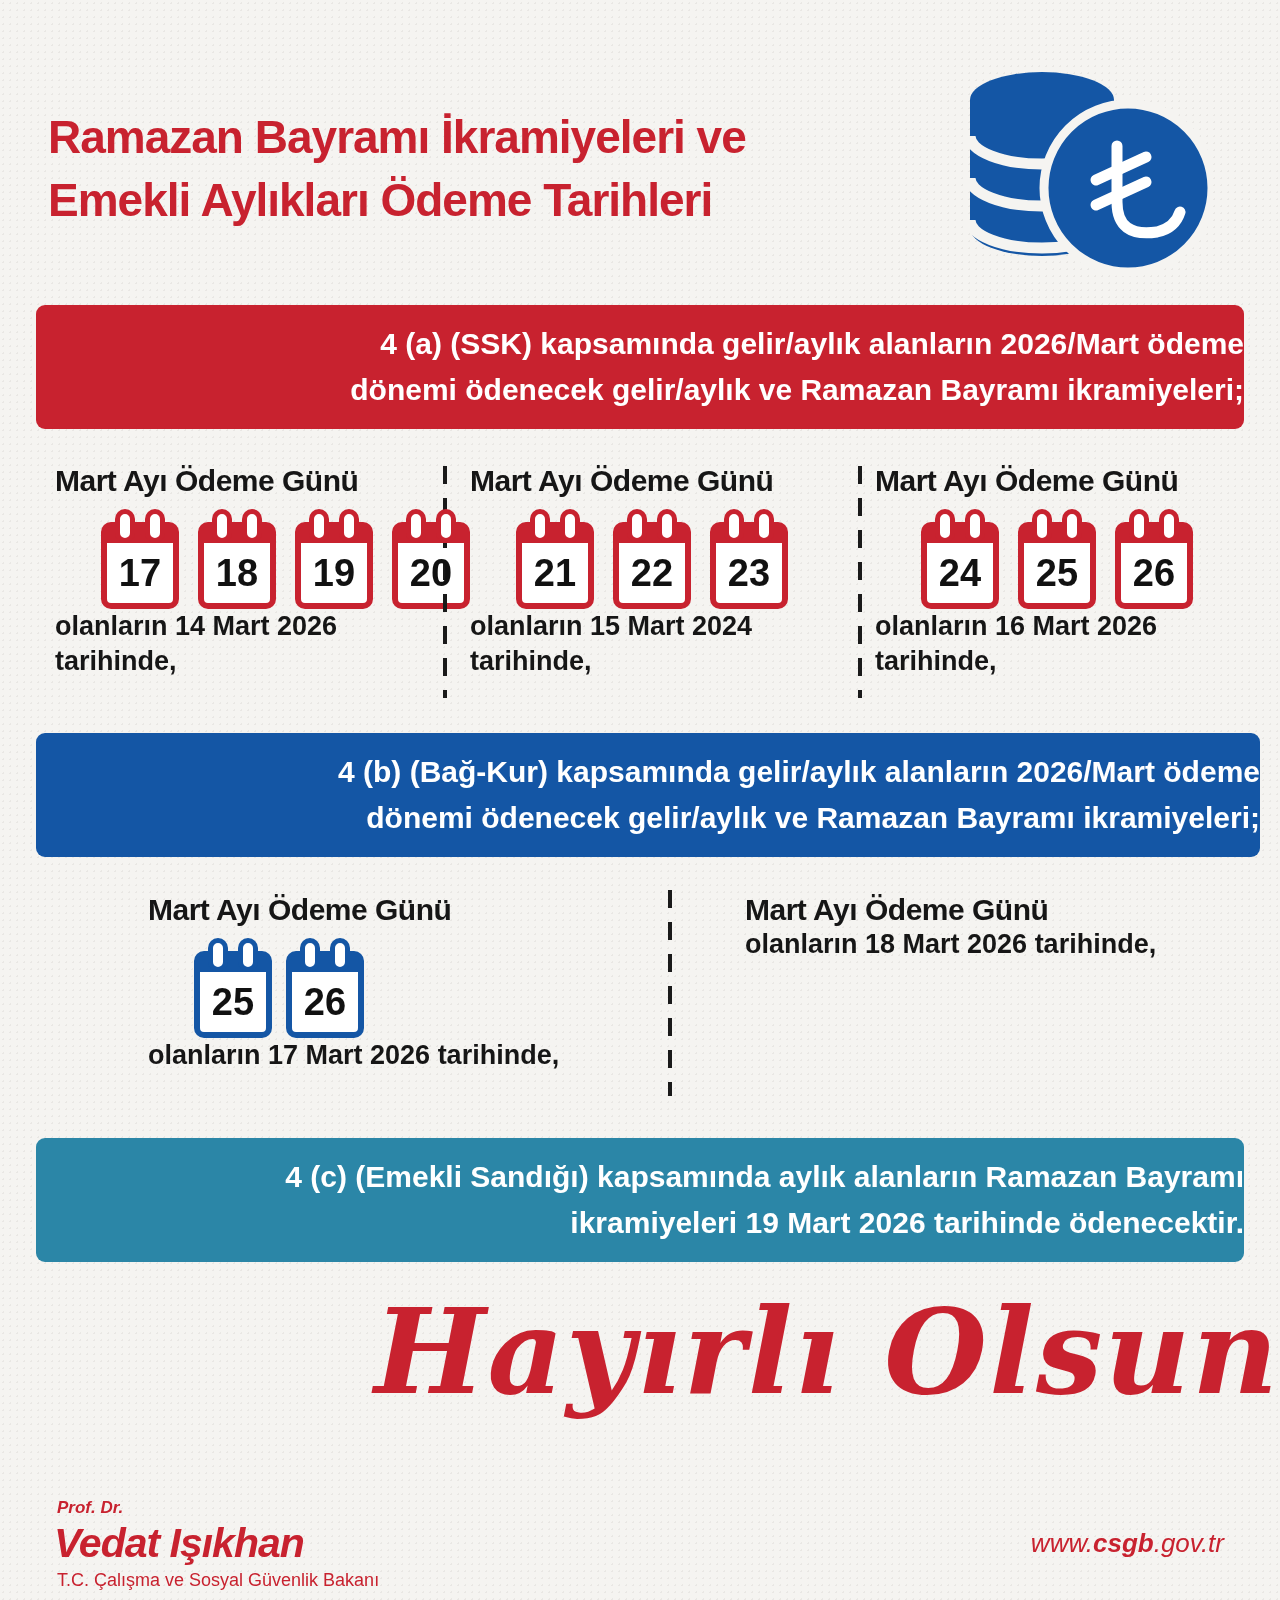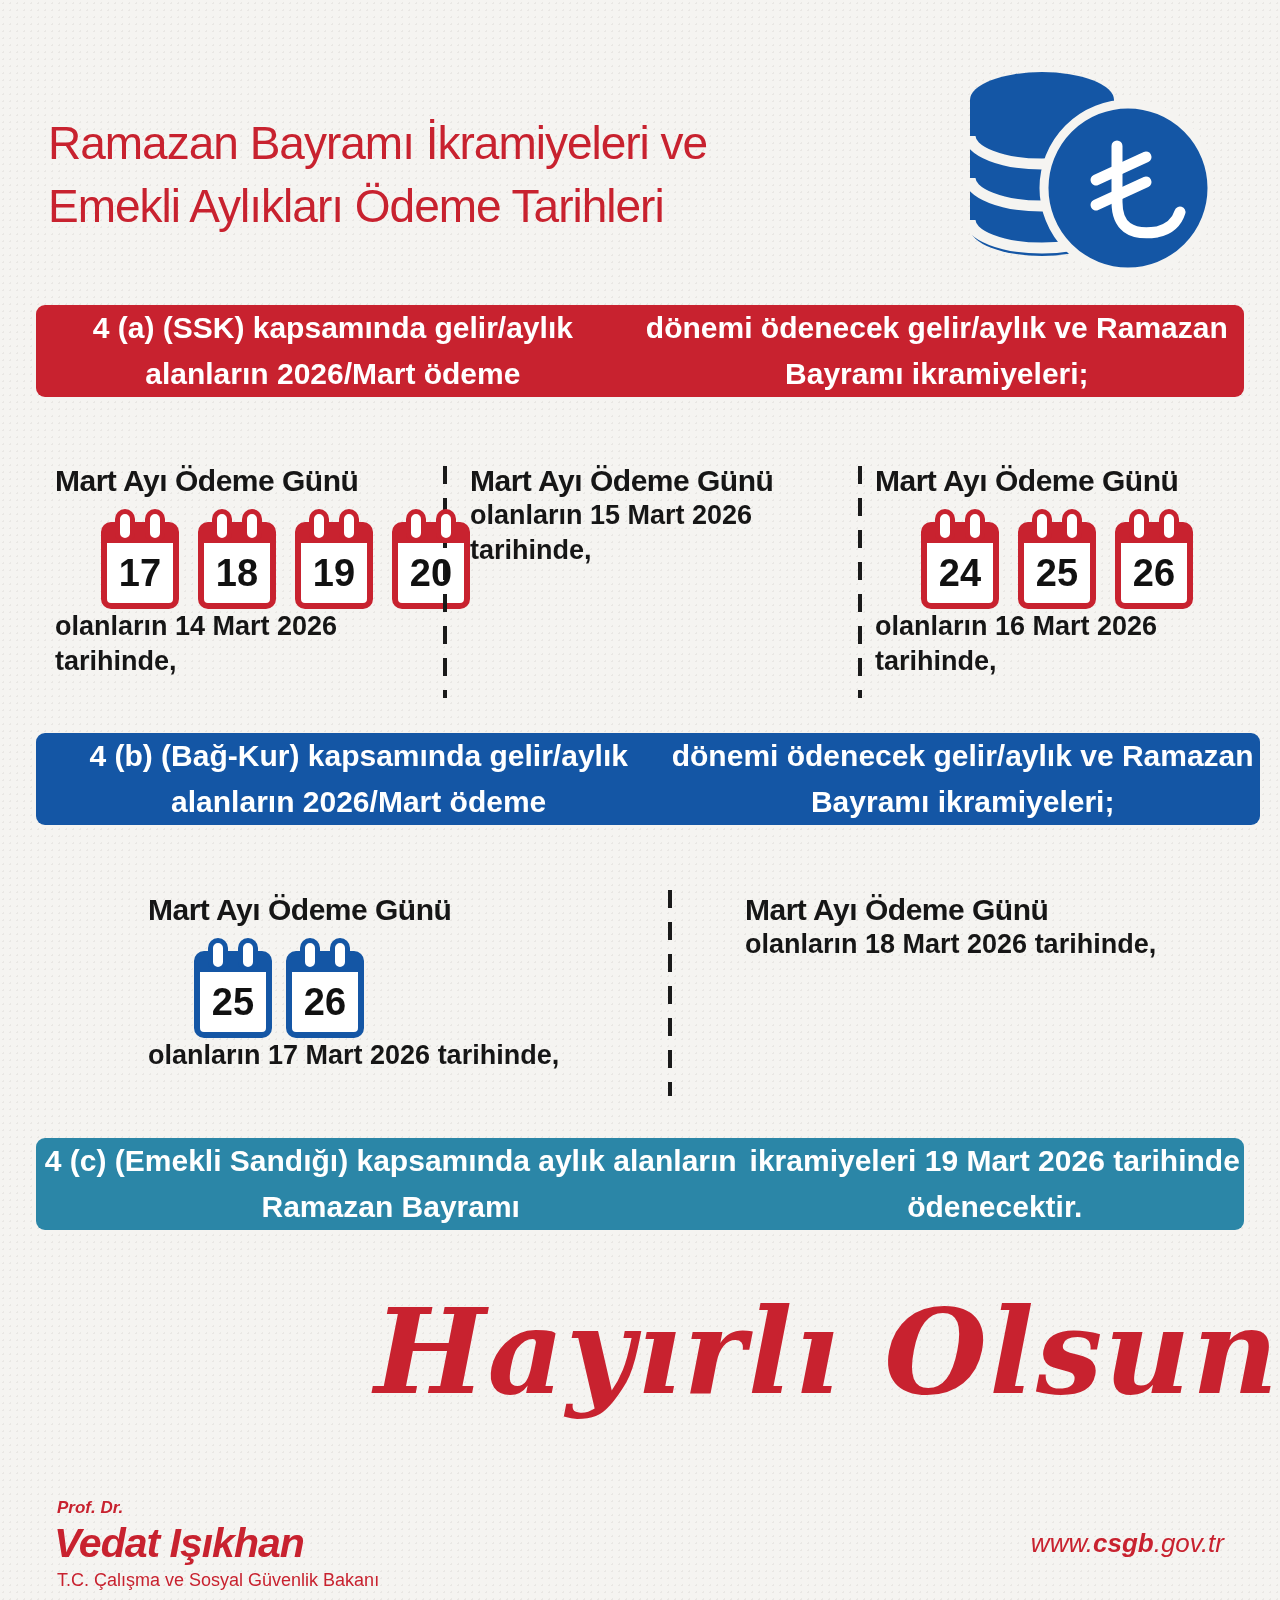--- a/index.html
+++ b/index.html
@@ -9,31 +9,30 @@
     background-image:radial-gradient(rgba(190,188,182,.22) 1px, transparent 1px);
     background-size:7px 7px;
     font-family:"Liberation Sans",sans-serif;
     color:var(--ink,#191919);
   }
   .abs{position:absolute;}
 
   
   .title{
     left:48px;top:106px;width:900px;
-    font-size:46px;font-weight:normal;line-height:1.38;letter-spacing:-1px;
+    font-size:46px;font-weight:bold;line-height:1.38;letter-spacing:-1px;
     color:var(--red,#C8222F);
-    margin-top:6px;
   }
   .title span{display:block;}
   .coin-icon{left:960px;top:56px;}
 
   
   .banner{
-    left:36px;width:1208px;height:92px;border-radius:9px;
-    display:flex;flex-direction:row;align-items:center;justify-content:center;
+    left:36px;width:1208px;height:124px;border-radius:9px;
+    display:flex;flex-direction:column;align-items:flex-end;justify-content:center;
     color:#fff;font-size:30px;font-weight:bold;line-height:1.55;text-align:center;
   }
   .banner-a{top:305px;background:var(--red,#C8222F);}
   .banner-b{top:733px;background:var(--blue,#1456A5);padding-left:16px;}
   .banner-c{top:1138px;background:var(--teal,#2B86A7);}
 
   
   .col{display:flex;flex-direction:column;align-items:flex-start;}
   .col-header{font-size:30px;font-weight:bold;letter-spacing:-0.5px;color:#161616;}
   .cal-row{display:flex;gap:19px;margin-top:24px;padding-left:46px;}
@@ -140,22 +139,42 @@
   <div class="caption">
     <span style="display:block">olanların 14 Mart 2026</span>
     <span style="display:block">tarihinde,</span>
   </div>
 </div>
 
 <div class="abs vdash" style="left:443px;top:466px;height:232px;"></div>
 
 <div class="abs col" style="left:470px;top:464px;">
   <div class="col-header">Mart Ayı Ödeme Günü</div>
+  <div class="cal-row">
+    <div class="cal red">
+        <span class="ring l"></span>
+        <span class="ring r"></span>
+        <span class="cal-top"></span>
+        <span class="cal-num">21</span>
+      </div>
+    <div class="cal red">
+        <span class="ring l"></span>
+        <span class="ring r"></span>
+        <span class="cal-top"></span>
+        <span class="cal-num">22</span>
+      </div>
+    <div class="cal red">
+        <span class="ring l"></span>
+        <span class="ring r"></span>
+        <span class="cal-top"></span>
+        <span class="cal-num">23</span>
+      </div>
+  </div>
   <div class="caption">
-    <span style="display:block">olanların 15 Mart 2026</span>
+    <span style="display:block">olanların 15 Mart 2024</span>
     <span style="display:block">tarihinde,</span>
   </div>
 </div>
 
 <div class="abs vdash" style="left:858px;top:466px;height:232px;"></div>
 
 <div class="abs col" style="left:875px;top:464px;">
   <div class="col-header">Mart Ayı Ödeme Günü</div>
   <div class="cal-row">
     <div class="cal red">

